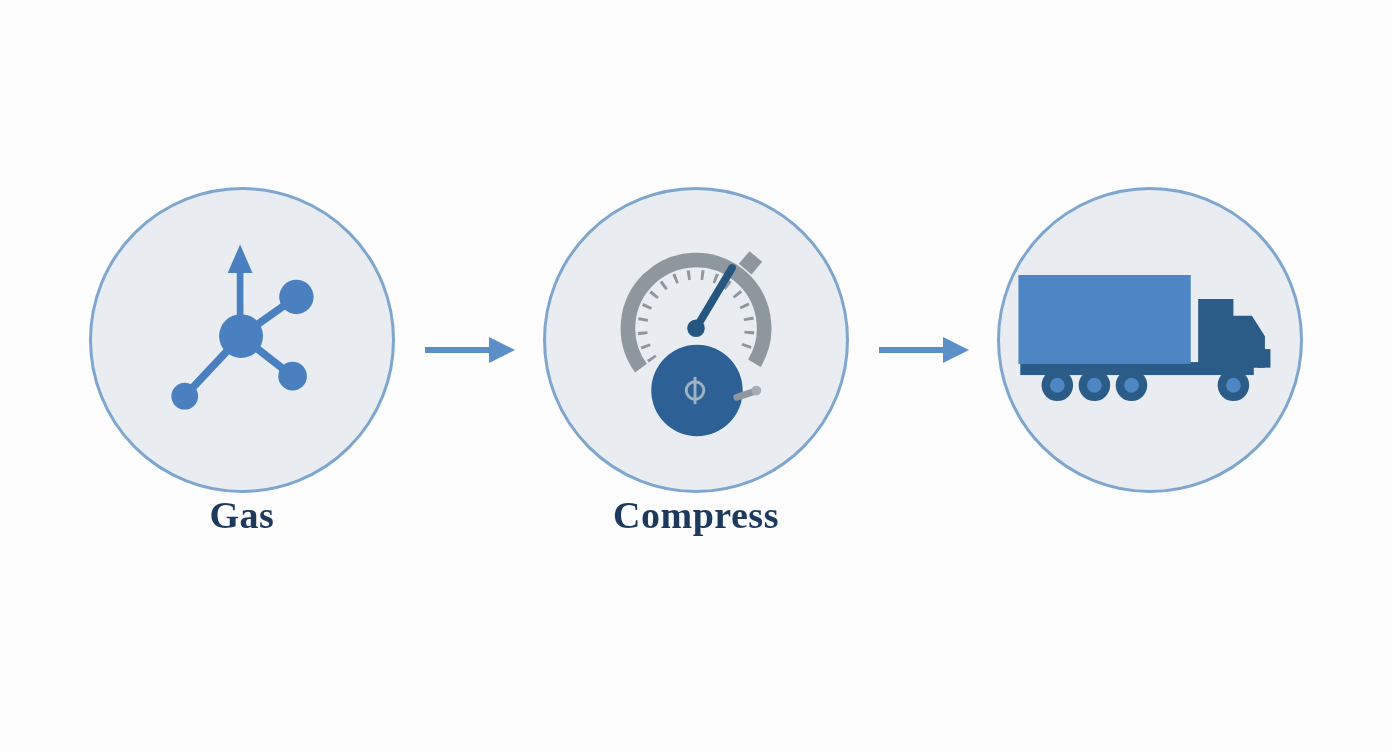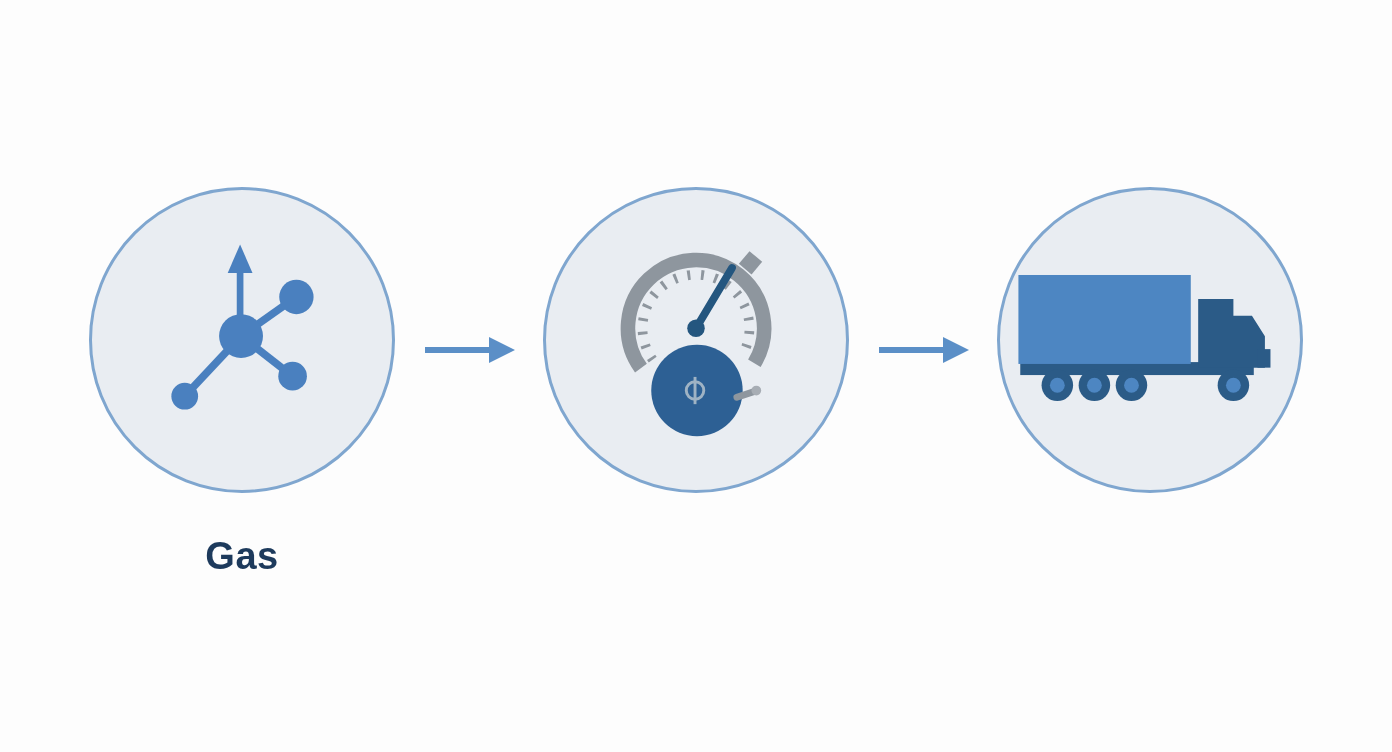--- a/index.html
+++ b/index.html
@@ -33,25 +33,25 @@
     height: 306px;
     border-radius: 50%;
     background: #e9edf2;
     border: 3px solid #7fa6cf;
     box-sizing: border-box;
     display: flex;
     align-items: center;
     justify-content: center;
   }
   .step-label {
-    margin-top: 42px;
     font-size: 38px;
     font-weight: 700;
     color: #1d3a5c;
     letter-spacing: 0.5px;
+    font-family: Liberation Serif, serif;
   }
   .flow-arrow {
     margin: 143px 28px 0 28px;
   }
 </style>
 </head>
 <body>
 
 <div class="diagram">
   <div class="flow-row">
@@ -102,20 +102,21 @@
             <circle cx="111" cy="164" r="47" fill="#2d6094"></circle>
 
             <circle cx="109" cy="164" r="9" fill="none" stroke="#9fb3c4" stroke-width="3"></circle>
             <line x1="109" y1="150" x2="109" y2="178" stroke="#9fb3c4" stroke-width="3"></line>
 
             <line x1="152" y1="171" x2="170" y2="165" stroke="#8e969e" stroke-width="7" stroke-linecap="round"></line>
             <circle cx="172" cy="164" r="5" fill="#a7adb4"></circle>
           </svg>
         </span>
       </div>
+      <div class="step-label">Compress</div>
     </div>
 
     <div class="flow-arrow">
       <svg width="92" height="40" viewBox="0 0 92 40">
         <line x1="2" y1="20" x2="68" y2="20" stroke="#5b8fc7" stroke-width="6"></line>
         <polygon points="66,7 92,20 66,33" fill="#5b8fc7"></polygon>
       </svg>
     </div>
 
     <div class="step">

